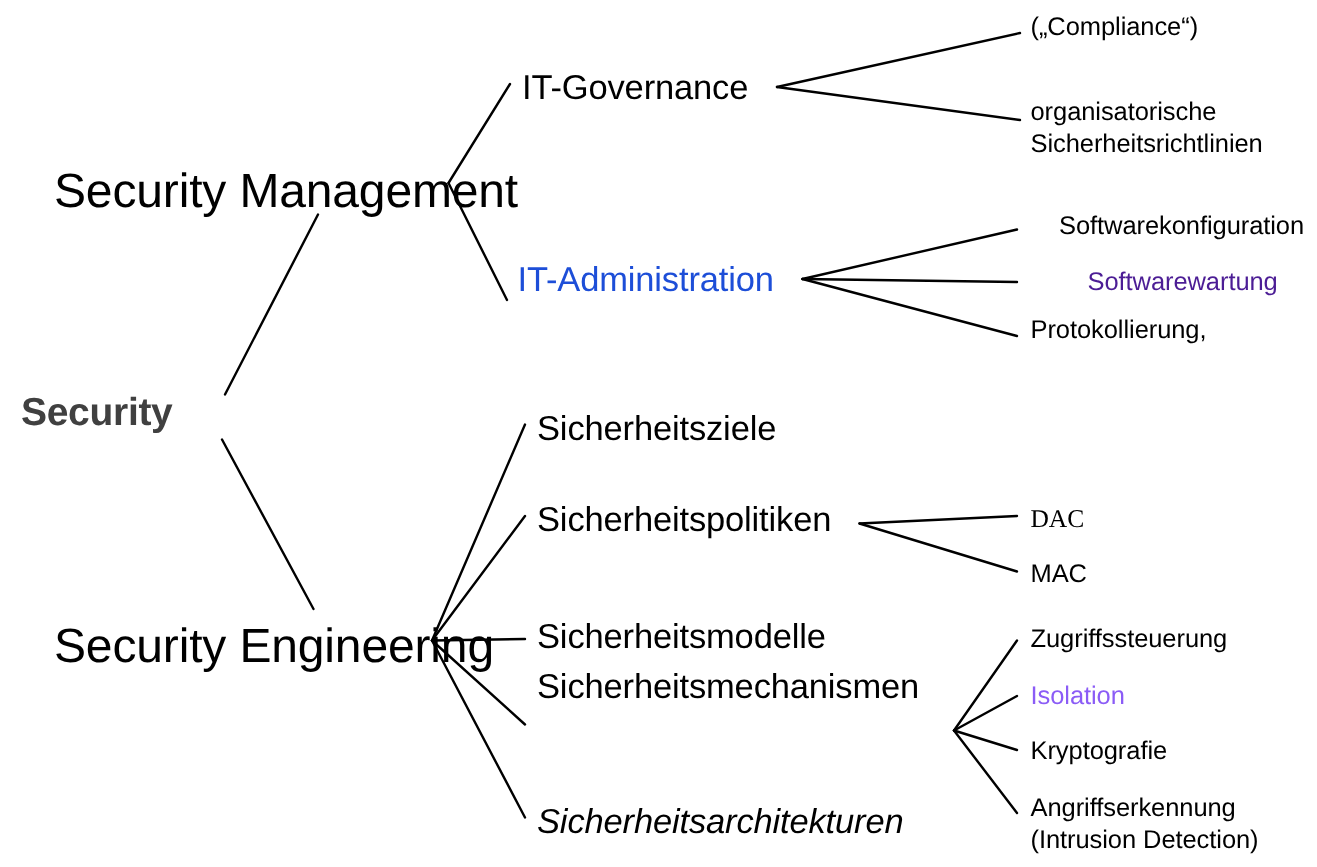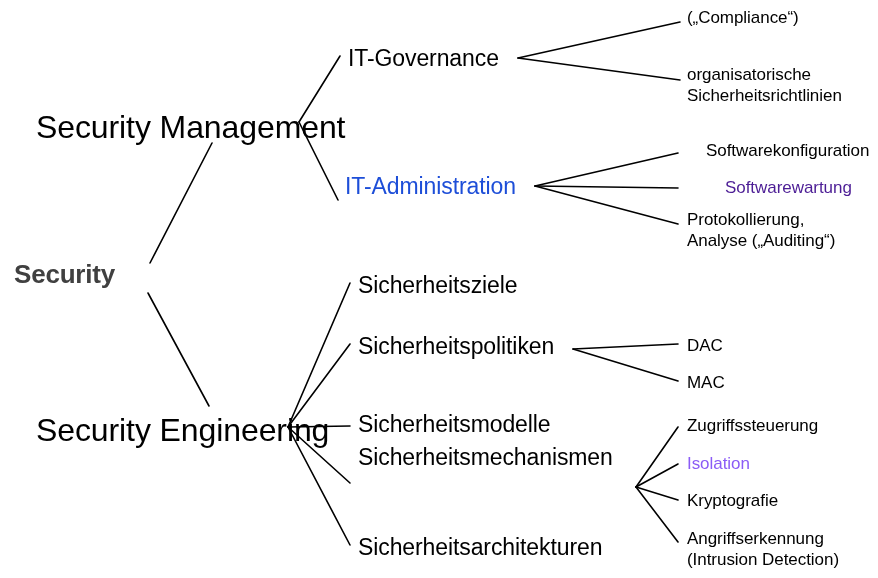--- a/index.html
+++ b/index.html
@@ -90,27 +90,27 @@
   <div id="label-layer">
       <div class="node-label lvl-root" style="left: 14px; top: 259px; color: #404040;"><div>Security</div></div>
       <div class="node-label lvl-1" style="left: 36px; top: 109px; color: rgb(0, 0, 0);"><div>Security Management</div></div>
       <div class="node-label lvl-1" style="left: 36px; top: 412px; color: rgb(0, 0, 0);"><div>Security Engineering</div></div>
       <div class="node-label lvl-2" style="left: 348px; top: 45px; color: rgb(0, 0, 0);"><div>IT-Governance</div></div>
       <div class="node-label lvl-2" style="left: 345px; top: 173px; color: #1d4ed8; text-align: center;"><div>IT-Administration</div></div>
       <div class="node-label lvl-2" style="left: 358px; top: 272px; color: rgb(0, 0, 0);"><div>Sicherheitsziele</div></div>
       <div class="node-label lvl-2" style="left: 358px; top: 333px; color: rgb(0, 0, 0);"><div>Sicherheitspolitiken</div></div>
       <div class="node-label lvl-2" style="left: 358px; top: 411px; color: rgb(0, 0, 0);"><div>Sicherheitsmodelle</div></div>
       <div class="node-label lvl-2" style="left: 358px; top: 444px; color: rgb(0, 0, 0);"><div>Sicherheitsmechanismen</div></div>
-      <div class="node-label lvl-2" style="left: 358px; top: 534px; color: rgb(0, 0, 0);"><div>Sicherheitsarchitekturen</div></div>
+      <div class="node-label lvl-2" style="left: 358px; top: 534px; color: rgb(0, 0, 0); font-style: italic;"><div>Sicherheitsarchitekturen</div></div>
       <div class="node-label lvl-3 two-line" style="left: 687px; top: 8px; color: rgb(0, 0, 0);"><div>(„Compliance“)</div></div>
       <div class="node-label lvl-3 two-line" style="left: 687px; top: 65px; color: rgb(0, 0, 0);"><div>organisatorische</div><div>Sicherheitsrichtlinien</div></div>
       <div class="node-label lvl-3" style="left: 687px; top: 141px; color: rgb(0, 0, 0); margin-left: 19px;"><div>Softwarekonfiguration</div></div>
       <div class="node-label lvl-3" style="left: 687px; top: 178px; color: #4c1d95; margin-left: 38px;"><div>Softwarewartung</div></div>
-      <div class="node-label lvl-3 two-line" style="left: 687px; top: 210px; color: rgb(0, 0, 0);"><div>Protokollierung,</div><div>Analyse („Auditing“)</div></div>
-      <div class="node-label lvl-3" style="left: 687px; top: 336px; color: rgb(0, 0, 0);"><div>DAC</div></div>
+      <div class="node-label lvl-3 two-line" style="left: 687px; top: 210px; color: rgb(0, 0, 0);"><div>Protokollierung,</div></div>
+      <div class="node-label lvl-3" style="left: 687px; top: 336px; color: rgb(0, 0, 0); font-family: Liberation Serif, serif;"><div>DAC</div></div>
       <div class="node-label lvl-3" style="left: 687px; top: 373px; color: rgb(0, 0, 0);"><div>MAC</div></div>
       <div class="node-label lvl-3" style="left: 687px; top: 416px; color: rgb(0, 0, 0);"><div>Zugriffssteuerung</div></div>
       <div class="node-label lvl-3" style="left: 687px; top: 454px; color: #8b5cf6;"><div>Isolation</div></div>
       <div class="node-label lvl-3" style="left: 687px; top: 491px; color: rgb(0, 0, 0); text-align: right;"><div>Kryptografie</div></div>
       <div class="node-label lvl-3 two-line" style="left: 687px; top: 529px; color: rgb(0, 0, 0);"><div>Angriffserkennung</div><div>(Intrusion Detection)</div></div>
     </div>
 
 </div>
 
 </body></html>

